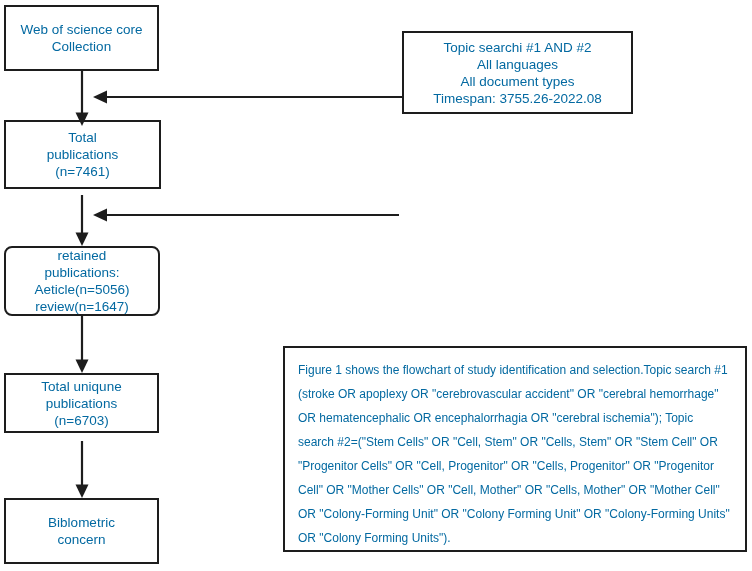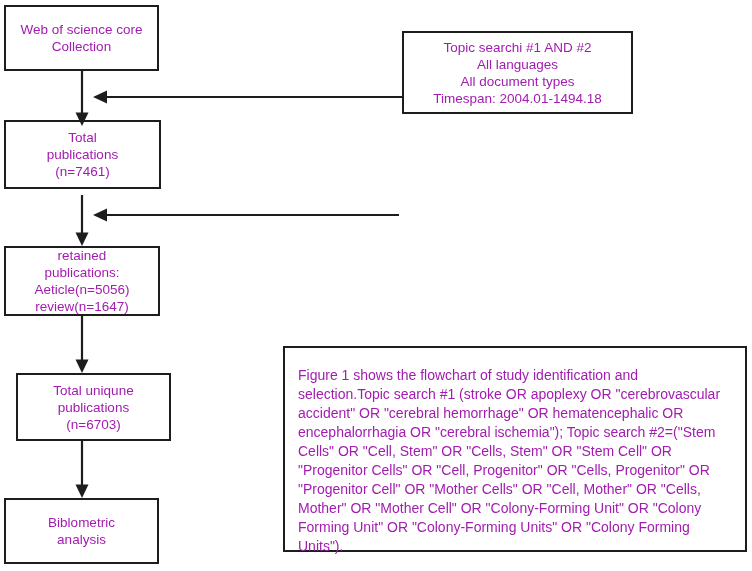--- a/index.html
+++ b/index.html
@@ -17,44 +17,44 @@
   }
   .box {
     position: absolute;
     box-sizing: border-box;
     border: 2px solid #1d1d1d;
     background: #ffffff;
     display: flex;
     align-items: center;
     justify-content: center;
     text-align: center;
-    color: #a21caf;
+    color: #0369a1;
     font-size: 13.5px;
     line-height: 17px;
     white-space: pre-line;
   }
   
   .box-source   { left: 4px;   top: 5px;   width: 155px; height: 66px; }
   .box-total    { left: 4px;   top: 120px; width: 157px; height: 69px; }
-  .box-retained { left: 4px;   top: 246px; width: 156px; height: 70px; }
-  .box-unique   { left: 4px;   top: 373px; width: 155px; height: 68px; margin-left: 12px; }
+  .box-retained { left: 4px;   top: 246px; width: 156px; height: 70px; border-radius: 8px; }
+  .box-unique   { left: 4px;   top: 373px; width: 155px; height: 60px; }
   .box-analysis { left: 4px;   top: 498px; width: 155px; height: 66px; }
   
   .box-criteria { left: 402px; top: 31px;  width: 231px; height: 83px; }
   .box-excluded { left: 399px; top: 136px; width: 235px; height: 157px;
                   font-size: 13px; line-height: 16px; }
   
   .box-caption {
     left: 283px; top: 346px; width: 464px; height: 206px;
     align-items: flex-start;
     justify-content: flex-start;
     text-align: left;
-    padding: 18px 13px;
-    font-size: 14px;
-    line-height: 19px;
+    padding: 10px 13px;
+    font-size: 12px;
+    line-height: 24px;
     white-space: normal;
   }
   #arrow-layer {
     position: absolute;
     left: 0; top: 0;
     width: 752px; height: 571px;
     pointer-events: none;
   }
   #arrow-layer line    { stroke: #1d1d1d; stroke-width: 2.2; }
   #arrow-layer polygon { fill: #1d1d1d; }
@@ -74,26 +74,26 @@
   <div class="box box-retained">retained
 publications:
 Aeticle(n=5056)
 review(n=1647)</div>
 
   <div class="box box-unique">Total uniqune
 publications
 (n=6703)</div>
 
   <div class="box box-analysis">Biblometric
-analysis</div>
+concern</div>
 
   <div class="box box-criteria">Topic searchi #1 AND #2
 All languages
 All document types
-Timespan: 2004.01-1494.18</div>
+Timespan: 3755.26-2022.08</div>
 
 
   <div class="box box-caption">
     <span>Figure 1 shows the flowchart of study identification and selection.Topic search #1  (stroke OR apoplexy OR "cerebrovascular accident" OR "cerebral hemorrhage" OR hematencephalic OR encephalorrhagia OR "cerebral ischemia");  Topic search #2=("Stem Cells" OR "Cell, Stem" OR "Cells, Stem" OR "Stem Cell" OR "Progenitor Cells" OR "Cell, Progenitor" OR "Cells, Progenitor" OR "Progenitor Cell" OR "Mother Cells" OR "Cell, Mother" OR "Cells, Mother" OR "Mother Cell" OR "Colony-Forming Unit" OR "Colony Forming Unit" OR "Colony-Forming Units" OR "Colony Forming Units").</span>
   </div>
 
   <svg id="arrow-layer" viewBox="0 0 752 571" xmlns="http://www.w3.org/2000/svg">
 
     <g>
       <line x1="82" y1="71" x2="82" y2="113"></line>

